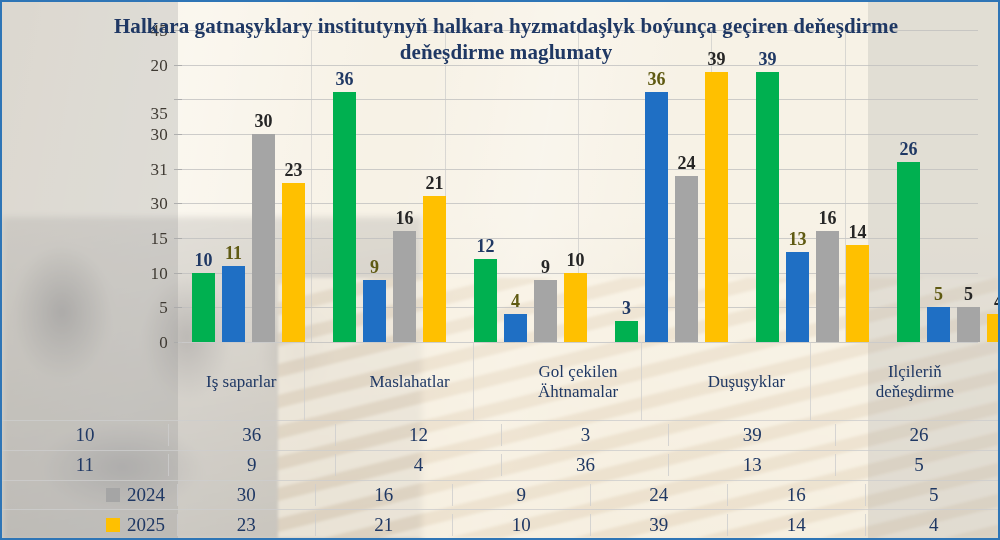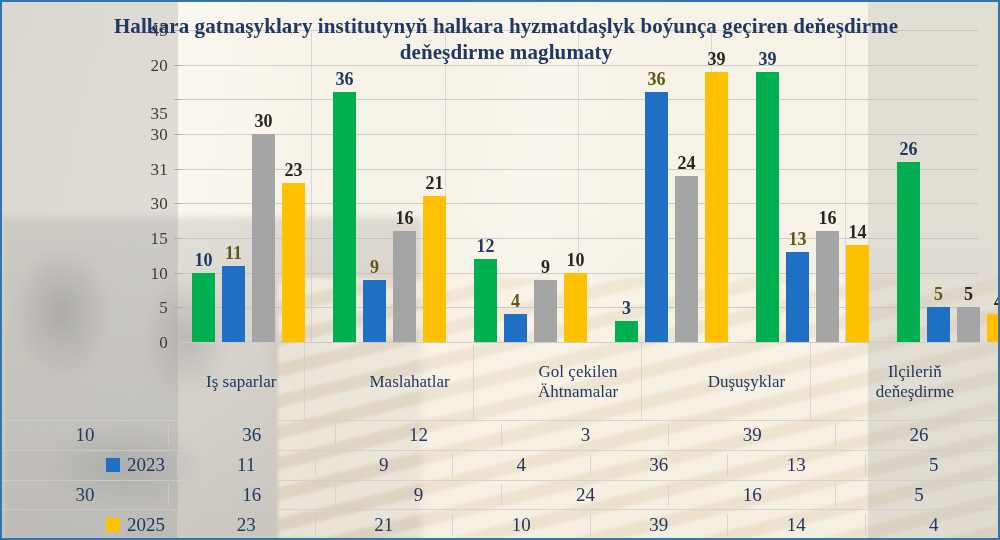--- a/index.html
+++ b/index.html
@@ -430,32 +430,32 @@
   <div class="datatable" id="datatable">
       <div class="trow">
         <div class="vcell">10</div>
         <div class="vcell">36</div>
         <div class="vcell">12</div>
         <div class="vcell">3</div>
         <div class="vcell">39</div>
         <div class="vcell">26</div>
       </div>
       <div class="trow">
-        <div class="legend-cell">
-          <span class="swatch" style="background: rgb(31, 111, 196);"></span>
-          <span>2023</span>
-        </div>
         <div class="vcell">11</div>
         <div class="vcell">9</div>
         <div class="vcell">4</div>
         <div class="vcell">36</div>
         <div class="vcell">13</div>
         <div class="vcell">5</div>
       </div>
       <div class="trow">
+        <div class="legend-cell">
+          <span class="swatch" style="background: rgb(165, 165, 165);"></span>
+          <span>2024</span>
+        </div>
         <div class="vcell">30</div>
         <div class="vcell">16</div>
         <div class="vcell">9</div>
         <div class="vcell">24</div>
         <div class="vcell">16</div>
         <div class="vcell">5</div>
       </div>
       <div class="trow">
         <div class="legend-cell">
           <span class="swatch" style="background: rgb(255, 192, 0);"></span>

